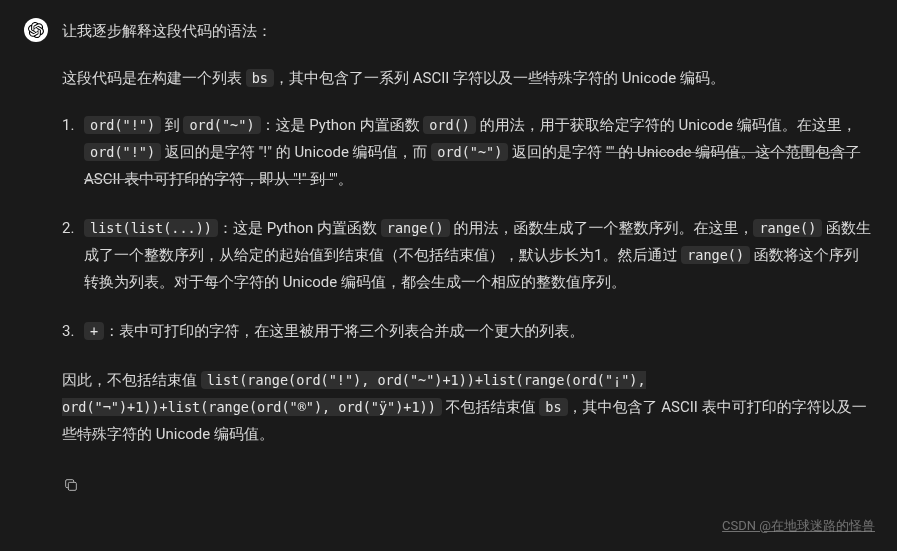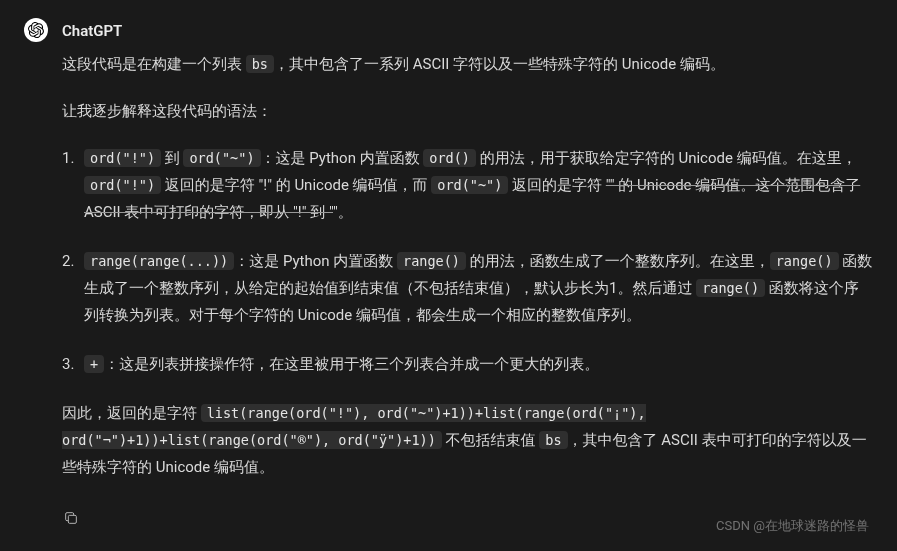--- a/index.html
+++ b/index.html
@@ -92,59 +92,59 @@
     }
     .copy-btn svg {
       width: 16px;
       height: 16px;
       stroke: #b0b0b0;
       fill: none;
       stroke-width: 1.5;
     }
     .watermark {
       position: absolute;
-      right: 28px;
+      right: 22px;
       bottom: 14px;
       color: rgba(200,200,200,0.5);
       font-size: 13px;
       pointer-events: none;
+      text-decoration: underline;
     }
   </style>
 </head>
 <body>
 
 <div class="message">
   <div class="avatar">
     <svg viewBox="0 0 24 24">
       <path fill="#000" d="M22.28 9.82a5.98 5.98 0 0 0-.52-4.91 6.05 6.05 0 0 0-6.51-2.9A6.07 6.07 0 0 0 4.98 4.18a5.98 5.98 0 0 0-4 2.9 6.05 6.05 0 0 0 .75 7.1 5.98 5.98 0 0 0 .51 4.9 6.05 6.05 0 0 0 6.52 2.9A5.98 5.98 0 0 0 13.26 24a6.06 6.06 0 0 0 5.77-4.21 5.99 5.99 0 0 0 4-2.9 6.06 6.06 0 0 0-.75-7.07zm-9.02 12.6a4.48 4.48 0 0 1-2.88-1.04l.14-.08 4.78-2.76a.8.8 0 0 0 .4-.68v-6.74l2.02 1.17a.07.07 0 0 1 .04.05v5.58a4.5 4.5 0 0 1-4.5 4.5zm-9.66-4.12a4.47 4.47 0 0 1-.54-3.01l.14.08 4.78 2.77a.78.78 0 0 0 .79 0l5.84-3.37v2.33a.08.08 0 0 1-.03.06L9.74 19.95a4.5 4.5 0 0 1-6.14-1.65zM2.34 7.9a4.49 4.49 0 0 1 2.35-1.97V11.6a.78.78 0 0 0 .39.68l5.84 3.37-2.02 1.17a.07.07 0 0 1-.07 0l-4.83-2.8A4.5 4.5 0 0 1 2.34 7.9zm16.6 3.86L13.1 8.4l2.02-1.17a.07.07 0 0 1 .07 0l4.83 2.8a4.5 4.5 0 0 1-.68 8.11v-5.67a.78.78 0 0 0-.4-.68zm2.01-3.03l-.14-.09-4.78-2.77a.78.78 0 0 0-.78 0L9.4 9.24V6.91a.07.07 0 0 1 .03-.06l4.84-2.79a4.5 4.5 0 0 1 6.68 4.66zM8.3 12.86l-2.02-1.16a.07.07 0 0 1-.04-.06V6.07a4.5 4.5 0 0 1 7.38-3.45l-.14.08L8.7 5.46a.78.78 0 0 0-.4.68zm1.1-2.37l2.6-1.5 2.6 1.5v3l-2.6 1.5-2.6-1.5z"></path>
     </svg>
   </div>
   <div class="content">
-    <div class="sender">ChatGPT</div>
+
+    <div class="paragraph">让我逐步解释这段代码的语法：</div>
 
     <div class="paragraph">
       <span>这段代码是在构建一个列表 </span><code class="inline">bs</code><span>，其中包含了一系列 ASCII 字符以及一些特殊字符的 Unicode 编码。</span>
     </div>
-
-    <div class="paragraph">让我逐步解释这段代码的语法：</div>
 
     <ol>
       <li>
         <code class="inline">ord("!")</code><span> 到 </span><code class="inline">ord("~")</code><span>：这是 Python 内置函数 </span><code class="inline">ord()</code><span> 的用法，用于获取给定字符的 Unicode 编码值。在这里，</span><code class="inline">ord("!")</code><span> 返回的是字符 "!" 的 Unicode 编码值，而 </span><code class="inline">ord("~")</code><span> 返回的是字符 </span><span class="strikethrough">"" 的 Unicode 编码值。这个范围包含了 ASCII 表中可打印的字符，即从 "!" 到 "</span><span>"。</span>
       </li>
       <li>
-        <code class="inline">range(range(...))</code><span>：这是 Python 内置函数 </span><code class="inline">range()</code><span> 的用法，函数生成了一个整数序列。在这里，</span><code class="inline">range()</code><span> 函数生成了一个整数序列，从给定的起始值到结束值（不包括结束值），默认步长为1。然后通过 </span><code class="inline">range()</code><span> 函数将这个序列转换为列表。对于每个字符的 Unicode 编码值，都会生成一个相应的整数值序列。</span>
+        <code class="inline">list(list(...))</code><span>：这是 Python 内置函数 </span><code class="inline">range()</code><span> 的用法，函数生成了一个整数序列。在这里，</span><code class="inline">range()</code><span> 函数生成了一个整数序列，从给定的起始值到结束值（不包括结束值），默认步长为1。然后通过 </span><code class="inline">range()</code><span> 函数将这个序列转换为列表。对于每个字符的 Unicode 编码值，都会生成一个相应的整数值序列。</span>
       </li>
       <li>
-        <code class="inline">+</code><span>：这是列表拼接操作符，在这里被用于将三个列表合并成一个更大的列表。</span>
+        <code class="inline">+</code><span>：表中可打印的字符，在这里被用于将三个列表合并成一个更大的列表。</span>
       </li>
     </ol>
 
     <div class="paragraph">
-      <span>因此，返回的是字符 </span><code class="inline">list(range(ord("!"), ord("~")+1))+list(range(ord("¡"), ord("¬")+1))+list(range(ord("®"), ord("ÿ")+1))</code><span> 不包括结束值 </span><code class="inline">bs</code><span>，其中包含了 ASCII 表中可打印的字符以及一些特殊字符的 Unicode 编码值。</span>
+      <span>因此，不包括结束值 </span><code class="inline">list(range(ord("!"), ord("~")+1))+list(range(ord("¡"), ord("¬")+1))+list(range(ord("®"), ord("ÿ")+1))</code><span> 不包括结束值 </span><code class="inline">bs</code><span>，其中包含了 ASCII 表中可打印的字符以及一些特殊字符的 Unicode 编码值。</span>
     </div>
 
     <div class="copy-btn">
       <svg viewBox="0 0 24 24">
         <rect x="8" y="8" width="12" height="12" rx="2"></rect>
         <path d="M16 8V6a2 2 0 0 0-2-2H6a2 2 0 0 0-2 2v8a2 2 0 0 0 2 2h2"></path>
       </svg>
     </div>
   </div>
 </div>

